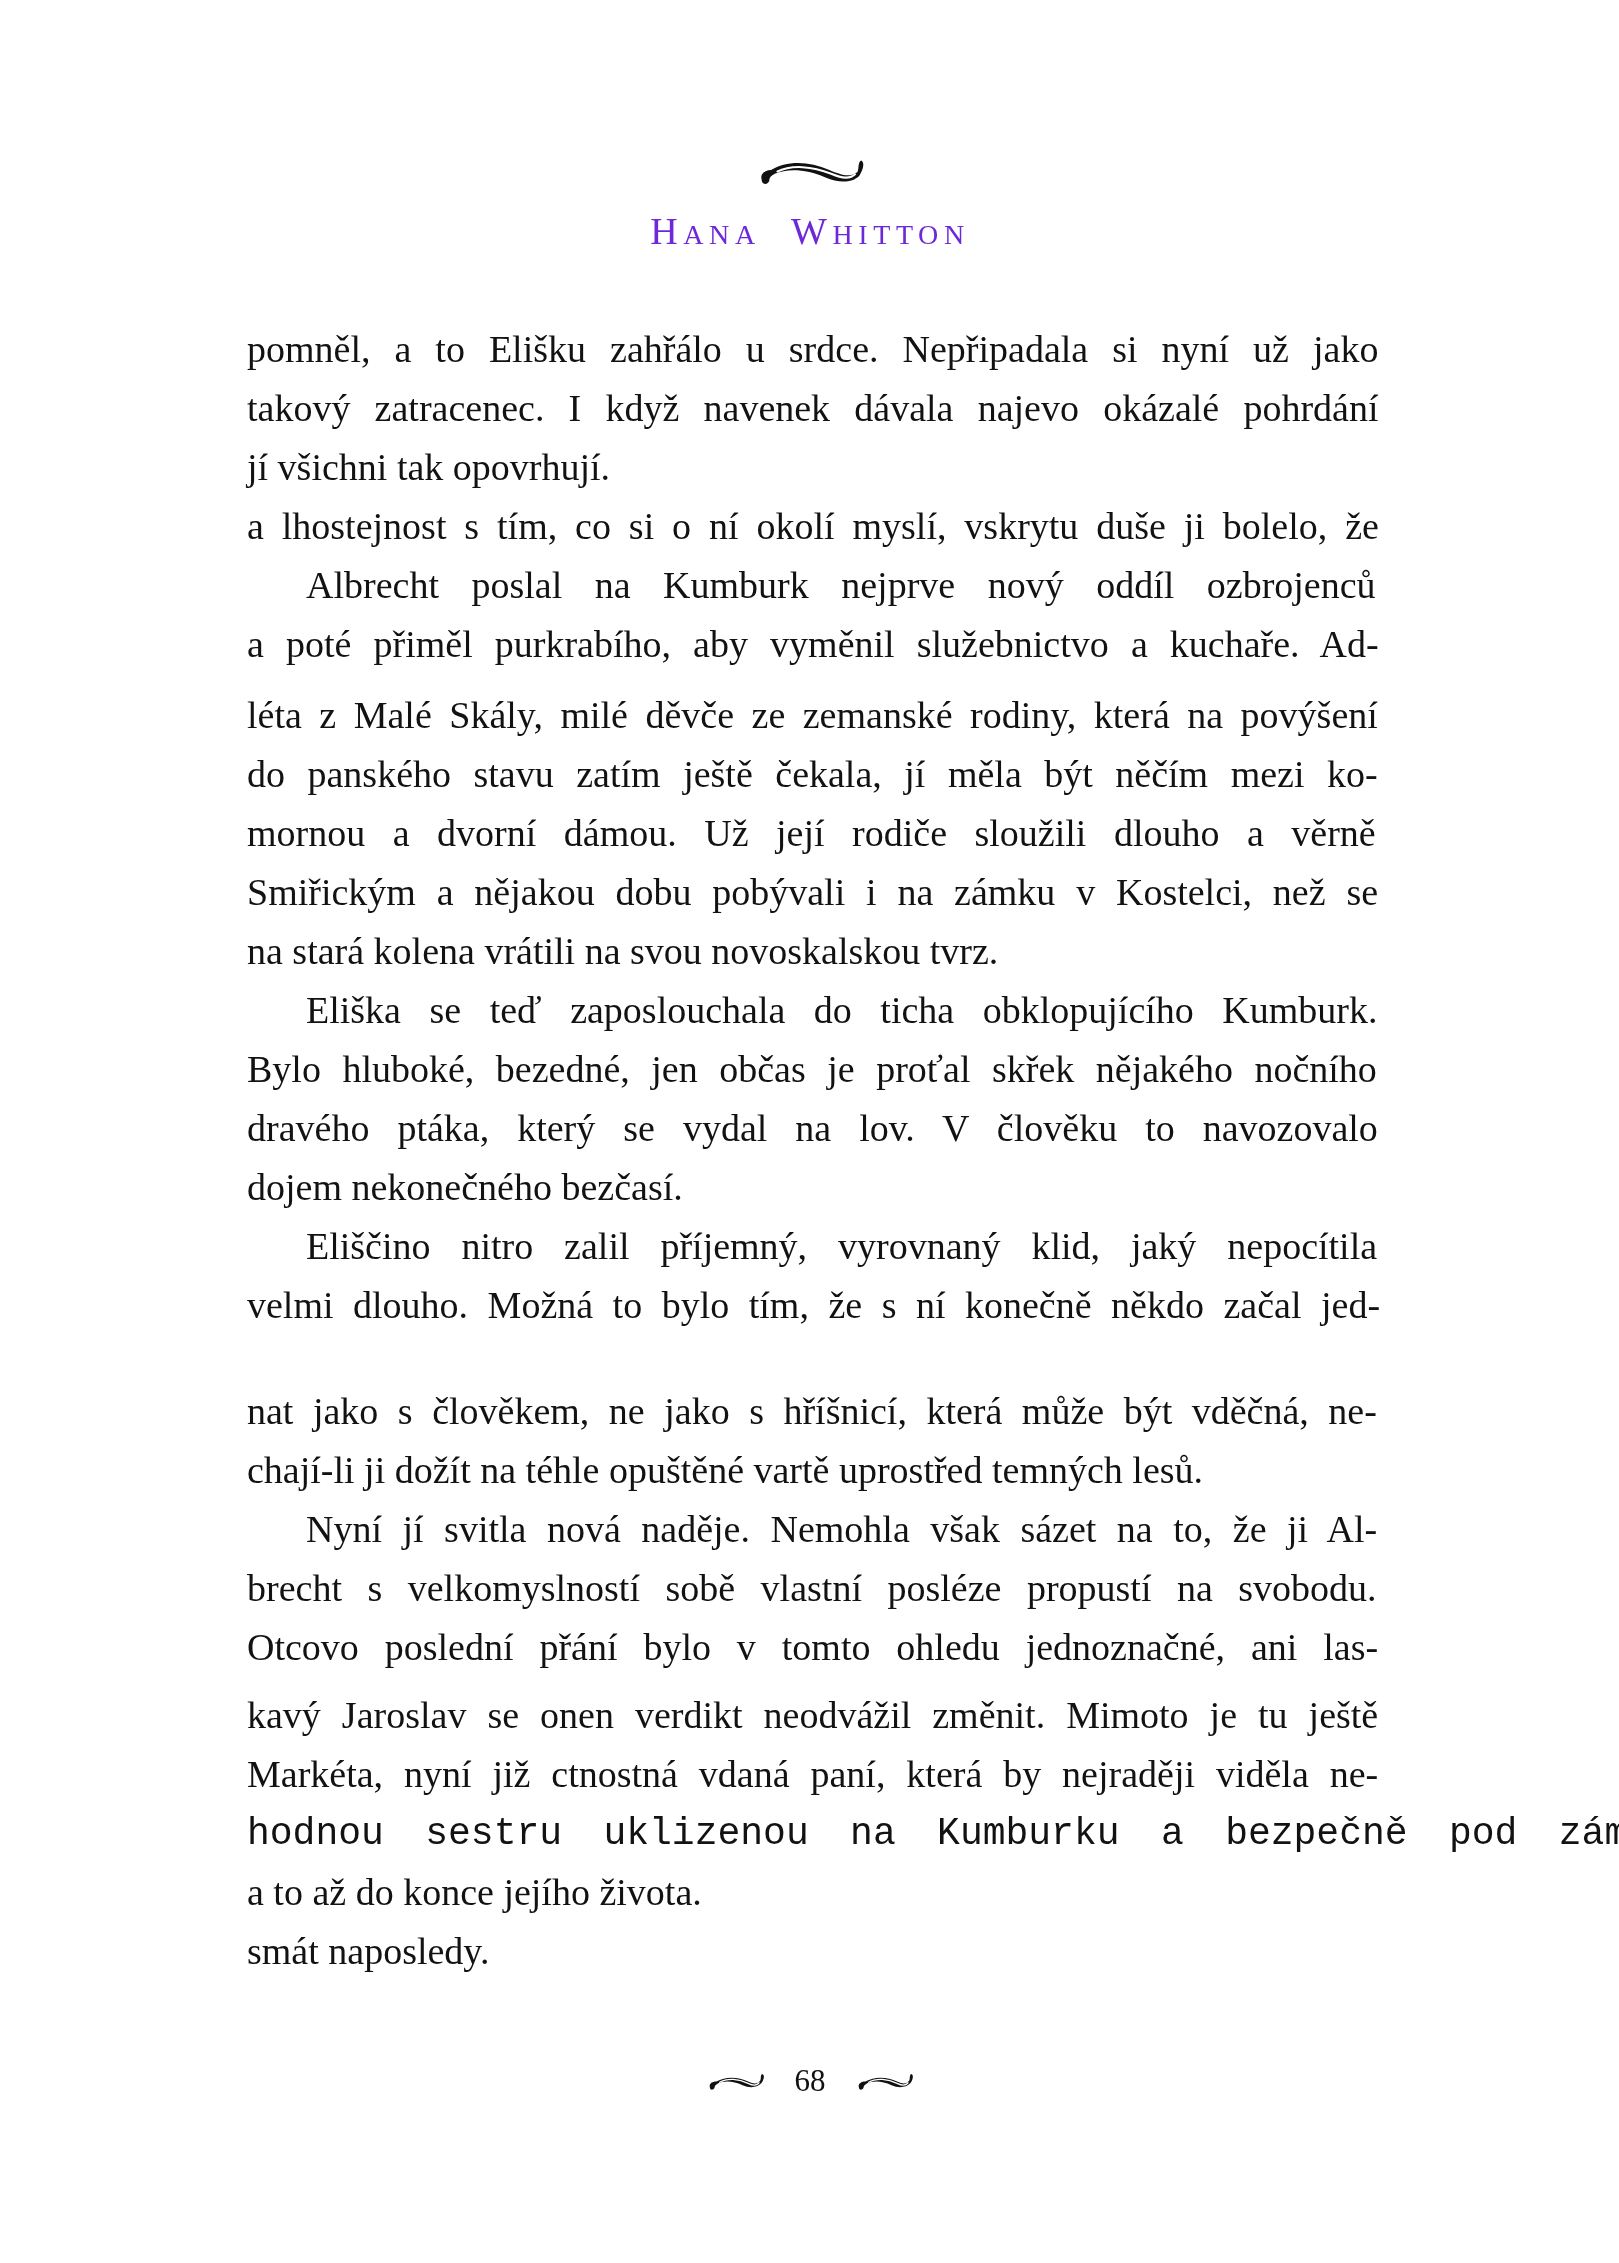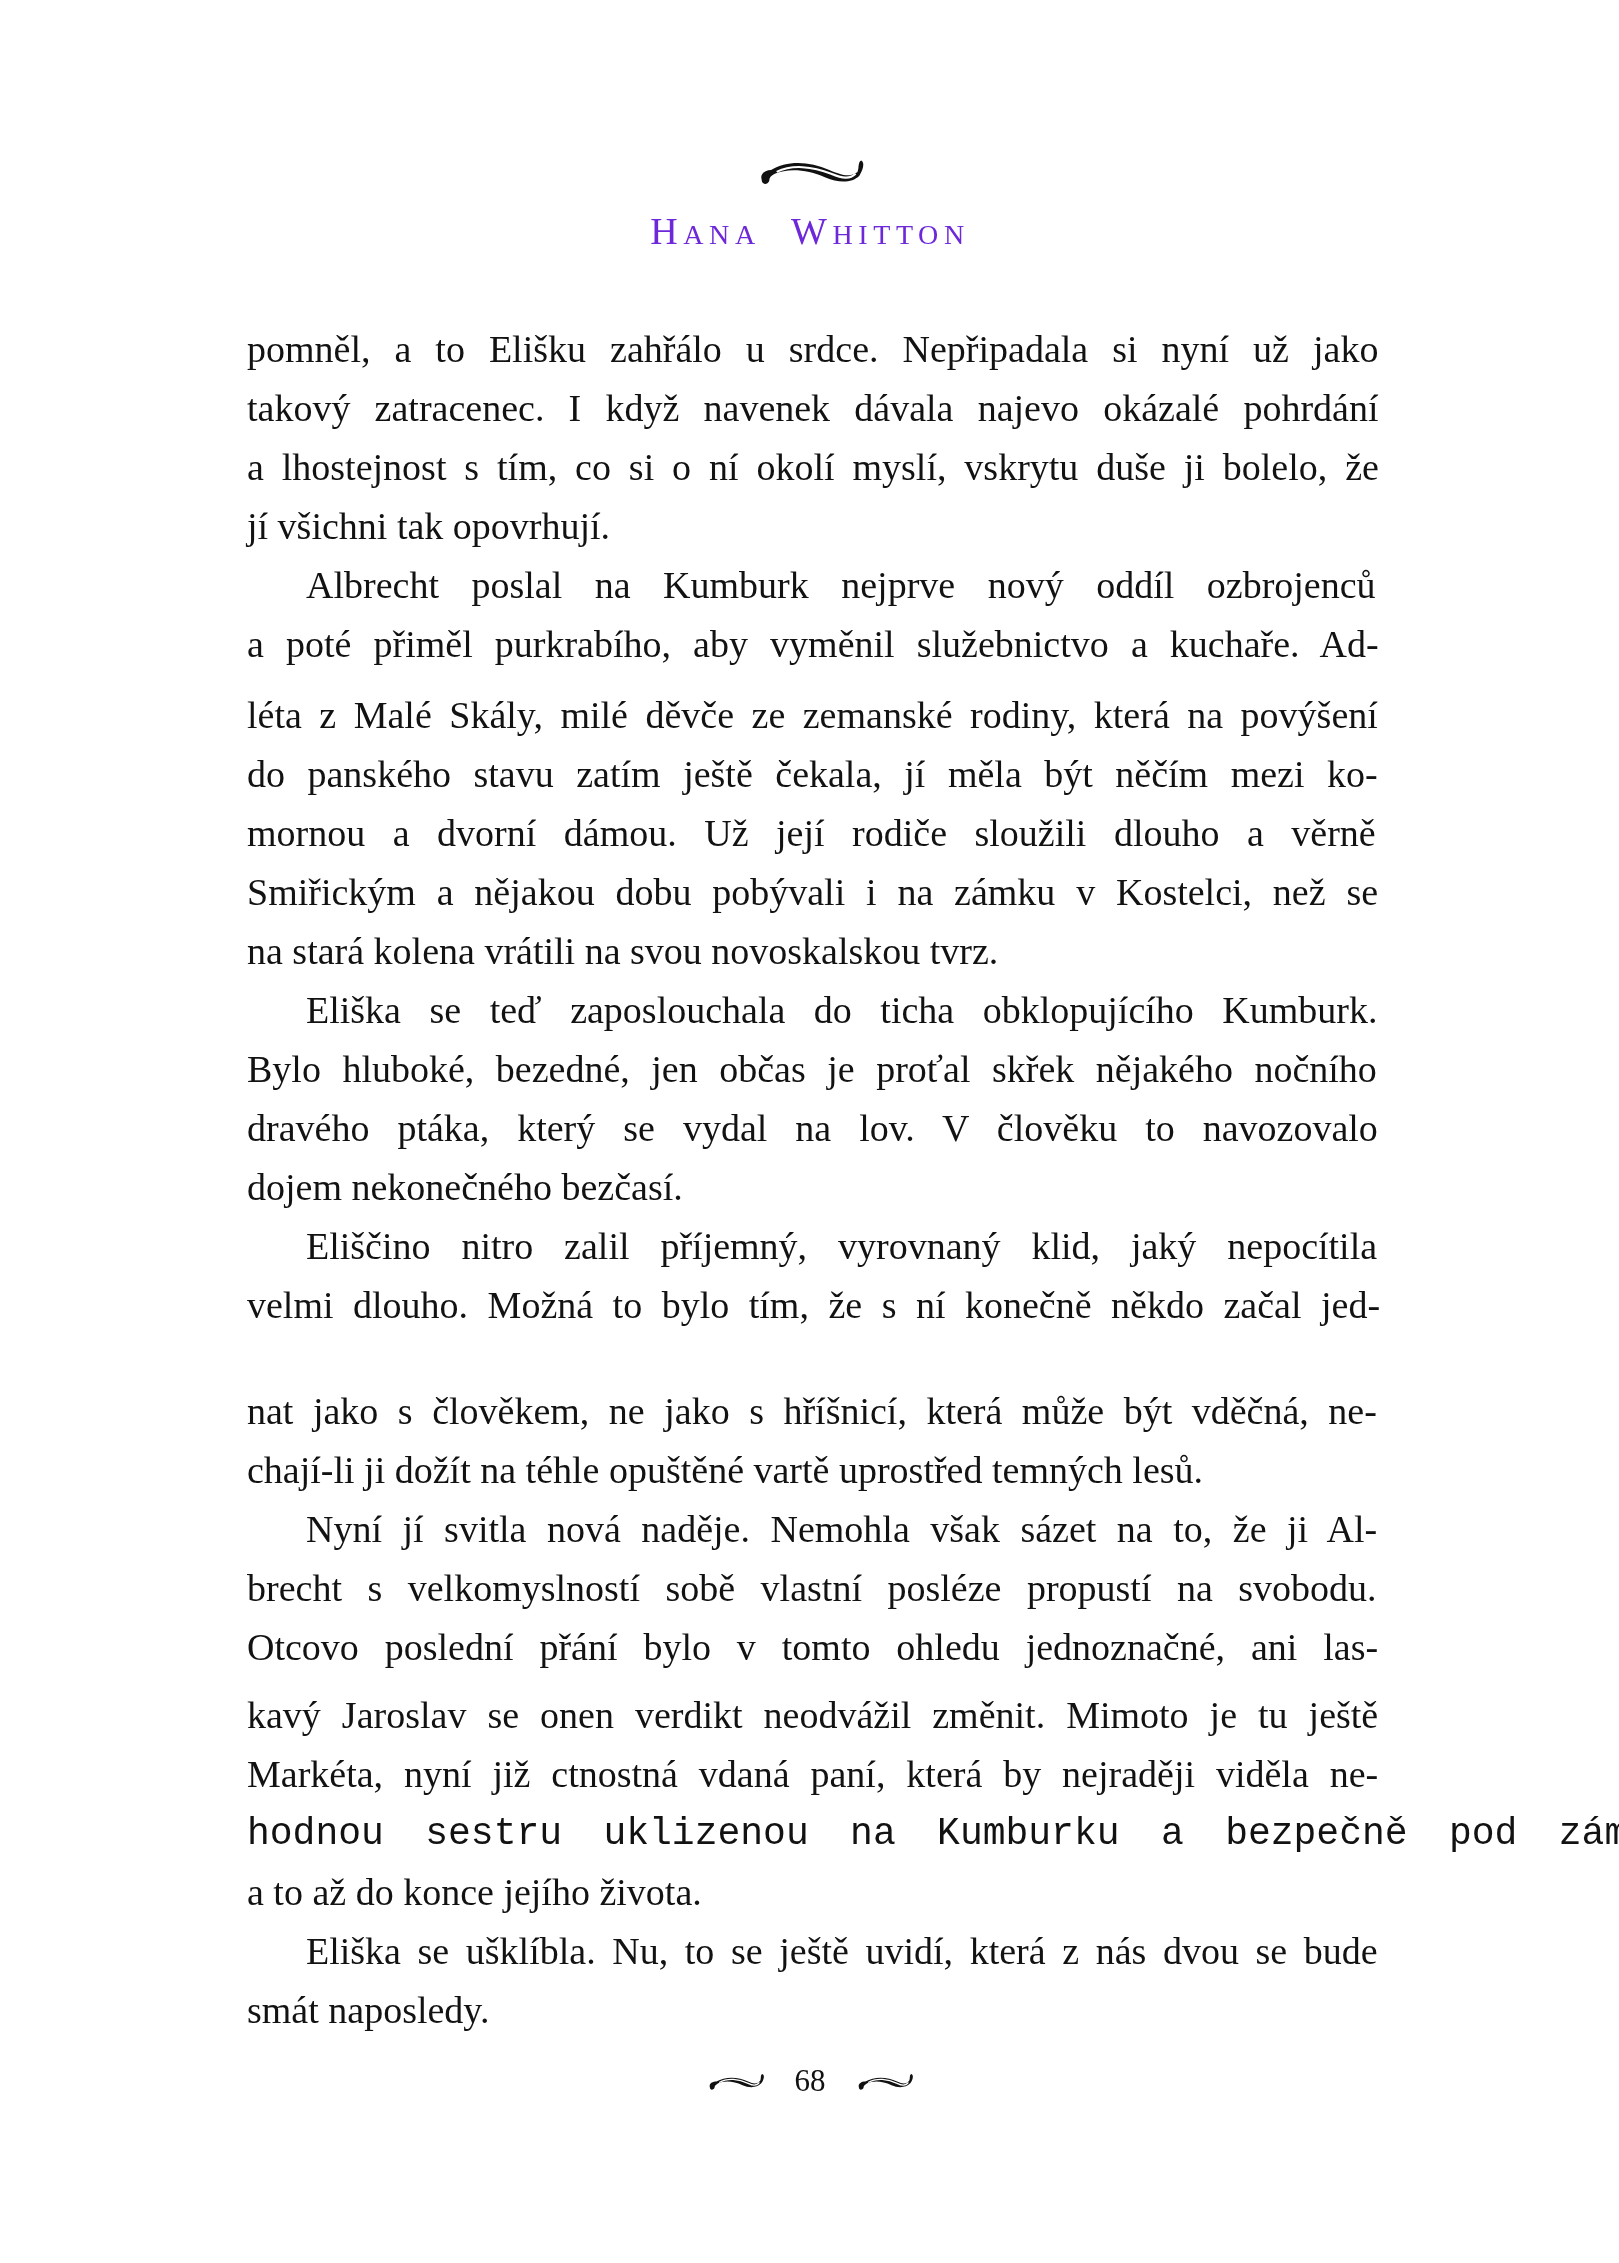--- a/index.html
+++ b/index.html
@@ -98,22 +98,22 @@
 </div>
 
 <div class="author-name">
   <span><span class="cap">H</span><span class="sc">ANA</span></span>&nbsp;&nbsp;<span><span class="cap">W</span><span class="sc">HITTON</span></span>
 </div>
 
 <div class="body-text" id="body-text">
     <div class="paragraph">
       <span class="line" style="word-spacing: 14.5px; text-align-last: left;">pomněl, a to Elišku zahřálo u srdce. Nepřipadala si nyní už jako</span>
       <span class="line" style="word-spacing: 14.7px; text-align-last: left;">takový zatracenec. I když navenek dávala najevo okázalé pohrdání</span>
+      <span class="line last">jí všichni tak opovrhují.</span>
       <span class="line" style="word-spacing: 8.4px; text-align-last: left;">a lhostejnost s tím, co si o ní okolí myslí, vskrytu duše ji bolelo, že</span>
-      <span class="line last">jí všichni tak opovrhují.</span>
     </div>
     <div class="paragraph">
       <span class="line indent" style="word-spacing: 23px; text-align-last: left;">Albrecht poslal na Kumburk nejprve nový oddíl ozbrojenců</span>
       <span class="line" style="word-spacing: 12.6px; text-align-last: left;">a poté přiměl purkrabího, aby vyměnil služebnictvo a kuchaře. Ad-</span>
       <span class="line" style="word-spacing: 8px; text-align-last: left; margin-top: 12px;">léta z Malé Skály, milé děvče ze zemanské rodiny, která na povýšení</span>
       <span class="line" style="word-spacing: 13px; text-align-last: left;">do panského stavu zatím ještě čekala, jí měla být něčím mezi ko-</span>
       <span class="line" style="word-spacing: 18px; text-align-last: left;">mornou a dvorní dámou. Už její rodiče sloužili dlouho a věrně</span>
       <span class="line" style="word-spacing: 11.3px; text-align-last: left;">Smiřickým a nějakou dobu pobývali i na zámku v Kostelci, než se</span>
       <span class="line last">na stará kolena vrátili na svou novoskalskou tvrz.</span>
     </div>
@@ -132,21 +132,20 @@
     <div class="paragraph">
       <span class="line indent" style="word-spacing: 11px; text-align-last: left;">Nyní jí svitla nová naděje. Nemohla však sázet na to, že ji Al-</span>
       <span class="line" style="word-spacing: 16px; text-align-last: left;">brecht s velkomyslností sobě vlastní posléze propustí na svobodu.</span>
       <span class="line" style="word-spacing: 16.4px; text-align-last: left;">Otcovo poslední přání bylo v tomto ohledu jednoznačné, ani las-</span>
       <span class="line" style="word-spacing: 11.5px; text-align-last: left; margin-top: 9px;">kavý Jaroslav se onen verdikt neodvážil změnit. Mimoto je tu ještě</span>
       <span class="line" style="word-spacing: 11.4px; text-align-last: left;">Markéta, nyní již ctnostná vdaná paní, která by nejraději viděla ne-</span>
       <span class="line" style="word-spacing: 18.6px; text-align-last: left; font-family: Liberation Mono, monospace;">hodnou sestru uklizenou na Kumburku a bezpečně pod zámkem,</span>
       <span class="line last">a to až do konce jejího života.</span>
     </div>
     <div class="paragraph">
-      <span class="line indent" style="word-spacing: 7.1px; text-align-last: left;">Eliška se ušklíbla. Nu, to se ještě uvidí, která z nás dvou se bude</span>
       <span class="line last">smát naposledy.</span>
     </div>
   </div>
 
 <div class="folio">
   <span class="folio-inner">
     <svg class="swash" viewBox="0 0 62 22">
       <path d="M3 17 C2 13 6 11 10 11 C20 5 34 6 44 11 C50 14 54 14 57 10 C58 7 57 4 59 3 C62 4 61 9 58 13 C53 18 45 18 38 15 C28 10 18 10 12 13 C9 15 8 16 8 18 C6 21 3 20 3 17 Z" fill="#111"></path>
       <path d="M13 12 C22 7 34 8 44 13 C50 16 54 15 56 12" stroke="#fff" stroke-width="1.3" fill="none"></path>
     </svg>

